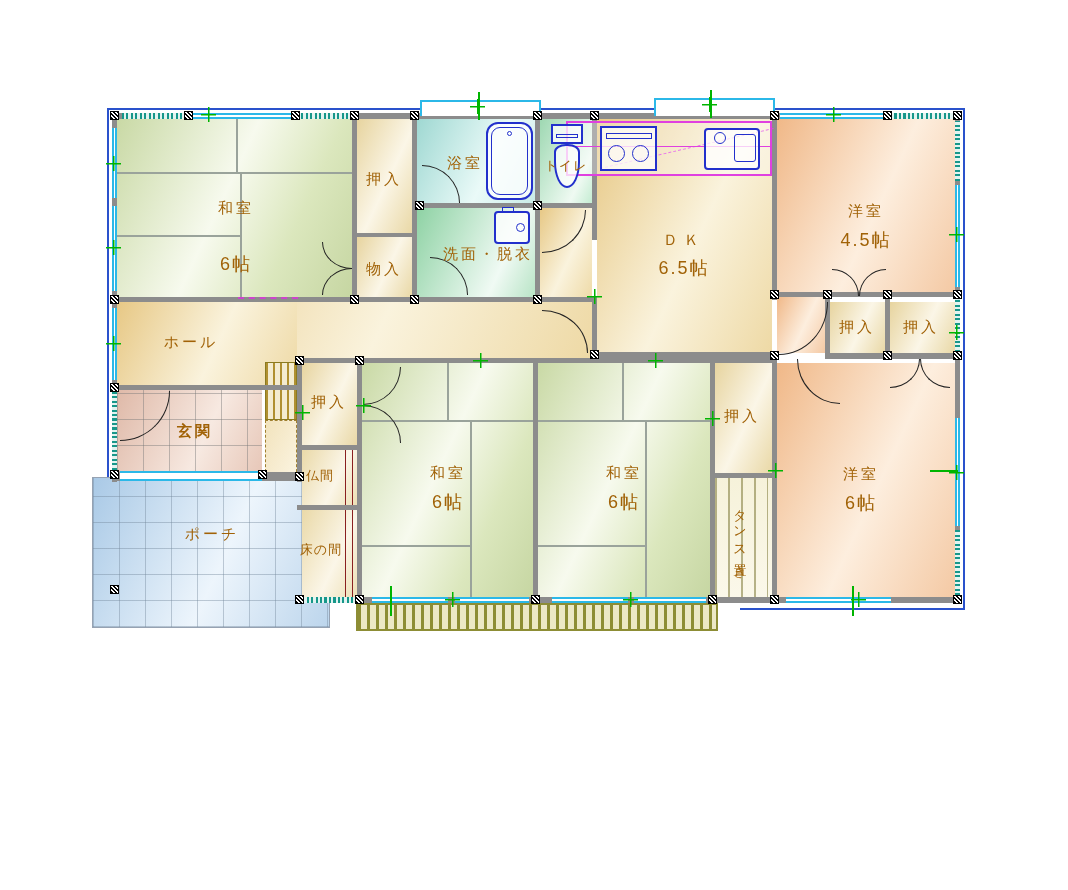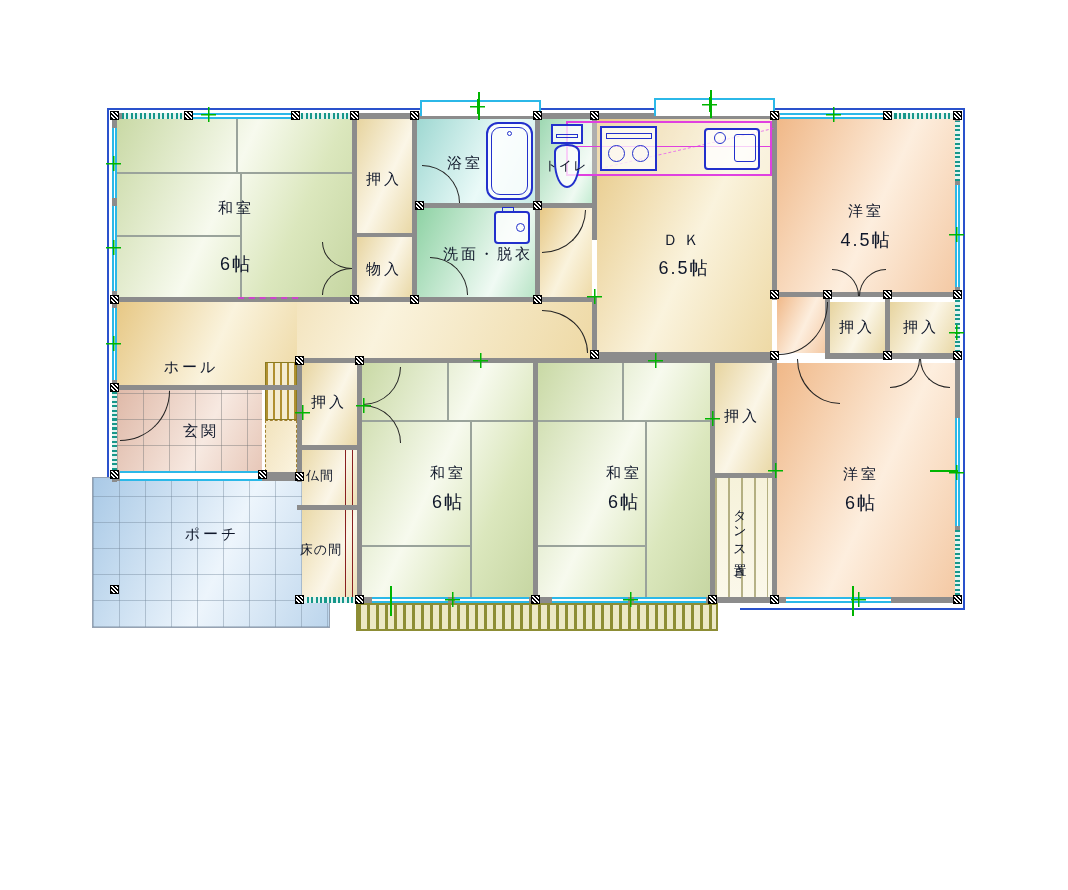--- a/index.html
+++ b/index.html
@@ -55,21 +55,21 @@
   .gm{width:15px;height:15px;background:
       linear-gradient(#00b400,#00b400) center/15px 1.5px no-repeat,
       linear-gradient(#00b400,#00b400) center/1.5px 15px no-repeat;}
   .gv{width:2px;background:#00b400;}
   .gh{height:2px;background:#00b400;}
   
   .fx{border:2px solid #2230cc;background:rgba(255,255,255,.75);}
   .mag{border:2px solid #e040e0;}
   
   .lb{position:absolute;transform:translate(-50%,-50%);display:flex;flex-direction:column;
-      align-items:center;gap:13px;color:#0f172a;font-size:15px;letter-spacing:3px;
+      align-items:center;gap:13px;color:#a16207;font-size:15px;letter-spacing:3px;
       white-space:nowrap;text-align:center;line-height:1;}
   .lb.g40{gap:40px;}
   .lb .sz{font-size:18px;letter-spacing:2px;}
   .lb.small{font-size:13px;letter-spacing:1px;}
   .lb.vert{writing-mode:vertical-rl;letter-spacing:3px;font-size:13px;}
   #titlebox{position:absolute;left:430px;top:812px;width:198px;height:34px;border:2px solid #222;
       background:#fff;display:flex;align-items:center;justify-content:center;
       font-size:17px;letter-spacing:5px;color:#111;}
 </style>
 </head>
@@ -319,24 +319,24 @@
   <div class="lb" style="left:866px;top:226px;">
     <span>洋室</span>
       <span class="sz">4.5帖</span>
   </div>
   <div class="lb" style="left:857px;top:326px;">
       <span>押入</span>
     </div>
   <div class="lb" style="left:921px;top:326px;">
       <span>押入</span>
     </div>
-  <div class="lb" style="left:191px;top:341px;margin-top:25px;">
+  <div class="lb" style="left:191px;top:341px;">
       <span>ホール</span>
     </div>
-  <div class="lb" style="left:201px;top:430px;">
+  <div class="lb" style="left:195px;top:430px;font-weight:bold;">
       <span>玄関</span>
     </div>
   <div class="lb" style="left:212px;top:533px;">
       <span>ポーチ</span>
     </div>
   <div class="lb" style="left:329px;top:401px;">
       <span>押入</span>
     </div>
   <div class="lb small" style="left:320px;top:475px;">
       <span>仏間</span>

